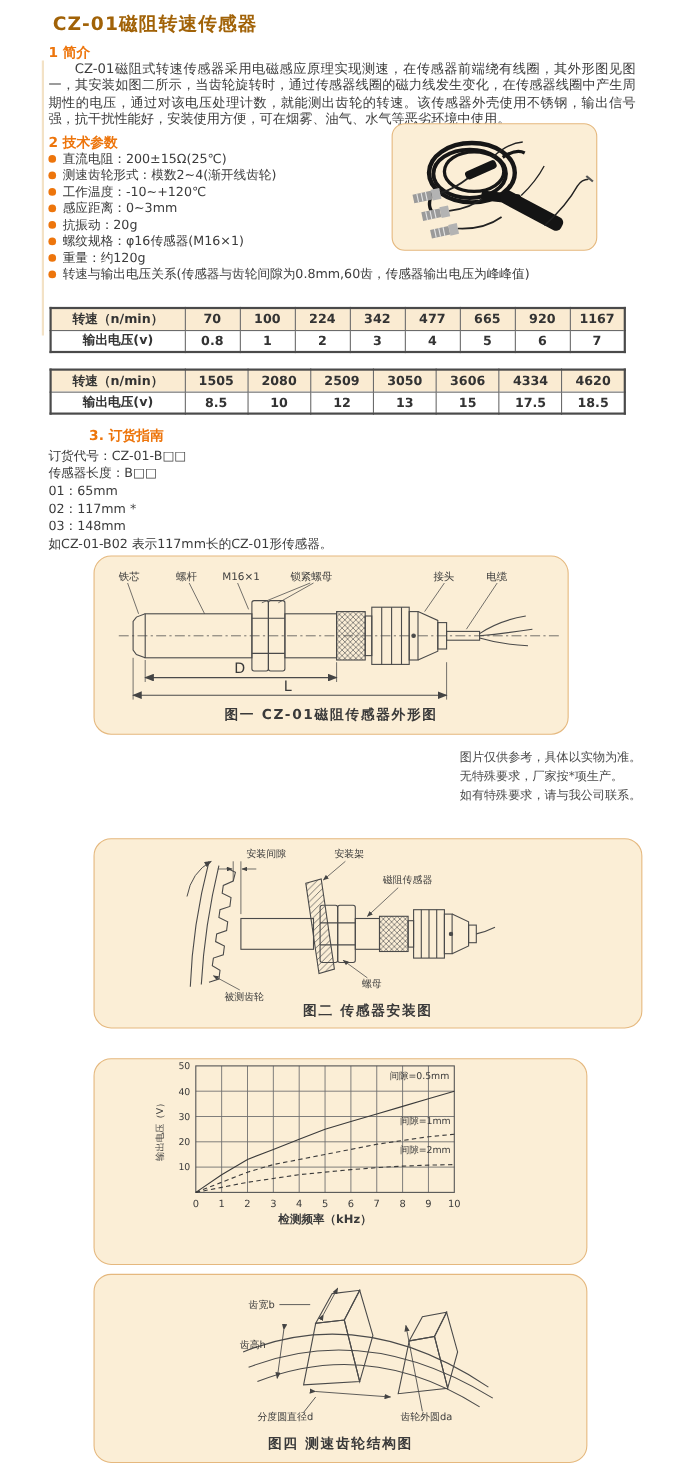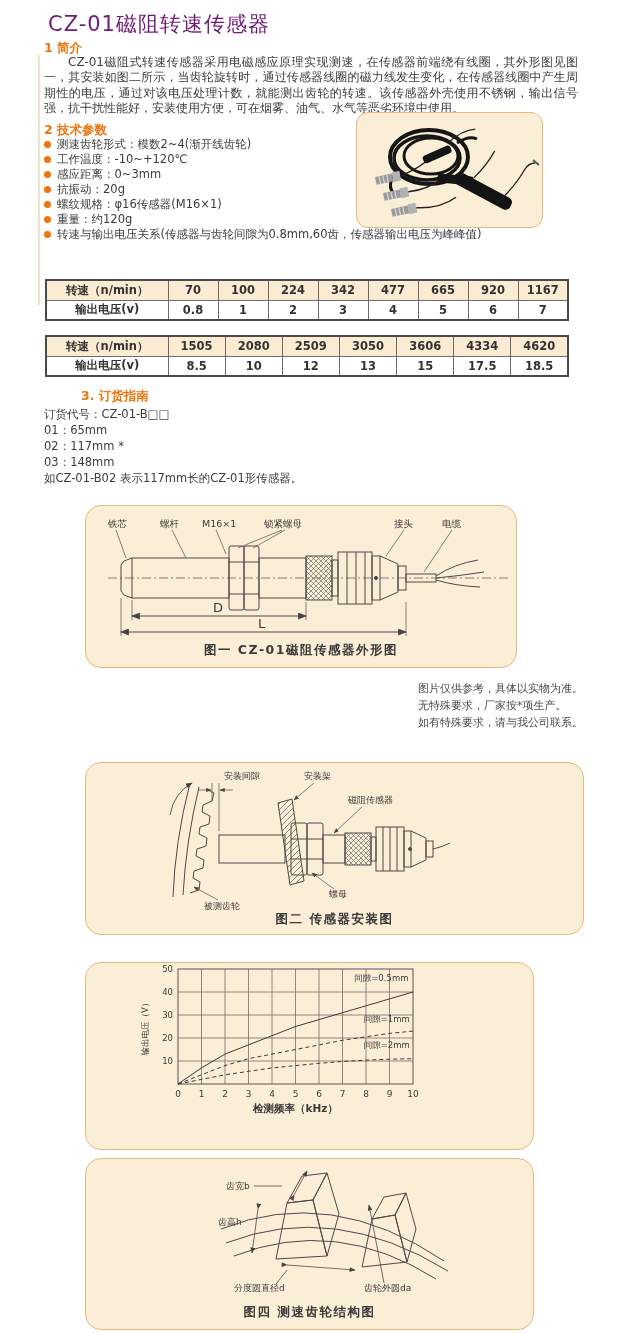--- a/index.html
+++ b/index.html
@@ -2,21 +2,21 @@
 <html><head>
 <meta charset="utf-8">
 <style>
   * { margin:0; padding:0; box-sizing:border-box; }
   body { background:#ffffff; }
   .page {
     position:relative; width:618px; height:1333px; background:#ffffff;
     font-family:"DejaVu Sans","Liberation Sans",sans-serif; color:#3b3b3b; overflow:hidden;
   }
   .left-strip { position:absolute; left:38px; top:55px; width:2px; height:250px; background:#f3e2c6; }
-  .doc-title { position:absolute; left:48px; top:10px; font-size:21px; font-weight:normal; color:#701a75; letter-spacing:1px; }
+  .doc-title { position:absolute; left:48px; top:10px; font-size:17px; font-weight:bold; color:#a16207; letter-spacing:1px; }
   .sec-h { position:absolute; font-size:12.5px; font-weight:bold; color:#ed750c; }
   .intro-body { position:absolute; left:44px; top:55px; width:534px; font-size:12px; line-height:15.3px; text-align:justify; text-indent:2em; color:#3b3b3b; }
   .specs { position:absolute; left:44px; top:137px; }
   .spec-item { height:15px; display:flex; align-items:center; font-size:11.5px; color:#3b3b3b; }
   .dot { width:7px; height:7px; border-radius:50%; background:#ed750c; margin-right:6px; flex:0 0 auto; }
   .photo-box { position:absolute; left:356px; top:112px; width:187px; height:116px; background:#fbeed6; border:1px solid #e5b87e; border-radius:12px; overflow:hidden; }
   .vtable { position:absolute; left:45px; border-collapse:collapse; table-layout:fixed; width:524px; border:2px solid #4a4a4a;font-weight:bold; }
   .vtable td { border:1px solid #6b6b6b; text-align:center; font-size:11.5px; height:20px; padding:0 2px; background:#ffffff; color:#333; }
   .vtable tr.hd td { background:#faebd2; }
   .t1 { top:279px; } .t2 { top:335px; }
@@ -38,20 +38,24 @@
 <div class="page">
   <div class="left-strip"></div>
 
   <h1 class="doc-title">CZ-01磁阻转速传感器</h1>
 
   <div class="sec-h" style="left:44px; top:40px;text-align:center;">1 简介</div>
   <p class="intro-body">CZ-01磁阻式转速传感器采用电磁感应原理实现测速，在传感器前端绕有线圈，其外形图见图一，其安装如图二所示，当齿轮旋转时，通过传感器线圈的磁力线发生变化，在传感器线圈中产生周期性的电压，通过对该电压处理计数，就能测出齿轮的转速。该传感器外壳使用不锈钢，输出信号强，抗干扰性能好，安装使用方便，可在烟雾、油气、水气等恶劣环境中使用。</p>
 
   <div class="sec-h" style="left:44px; top:122px;">2 技术参数</div>
   <div class="specs">
+    <div class="spec-item">
+        <span class="dot"></span>
+        <span>直流电阻：200±15Ω(25℃)</span>
+      </div>
     <div class="spec-item">
         <span class="dot"></span>
         <span>测速齿轮形式：模数2~4(渐开线齿轮)</span>
       </div>
     <div class="spec-item">
         <span class="dot"></span>
         <span>工作温度：-10~+120℃</span>
       </div>
     <div class="spec-item">
         <span class="dot"></span>
@@ -189,20 +193,21 @@
       <td>15</td>
       <td>17.5</td>
       <td>18.5</td>
     </tr>
   </tbody>
     </table>
 
   <div class="sec-h" style="left:44px; top:388px;margin-left:37px;">3.  订货指南</div>
   <div class="order-lines">
     <div>订货代号：CZ-01-B□□</div>
+    <div>传感器长度：B□□</div>
     <div>01：65mm</div>
     <div>02：117mm *</div>
     <div>03：148mm</div>
     <div>如CZ-01-B02 表示117mm长的CZ-01形传感器。</div>
   </div>
 
   <div class="figbox fb1">
     <svg width="432" height="138" viewBox="0 0 432 138">
       <defs>
         <pattern id="kn1" width="5" height="5" patternUnits="userSpaceOnUse">

